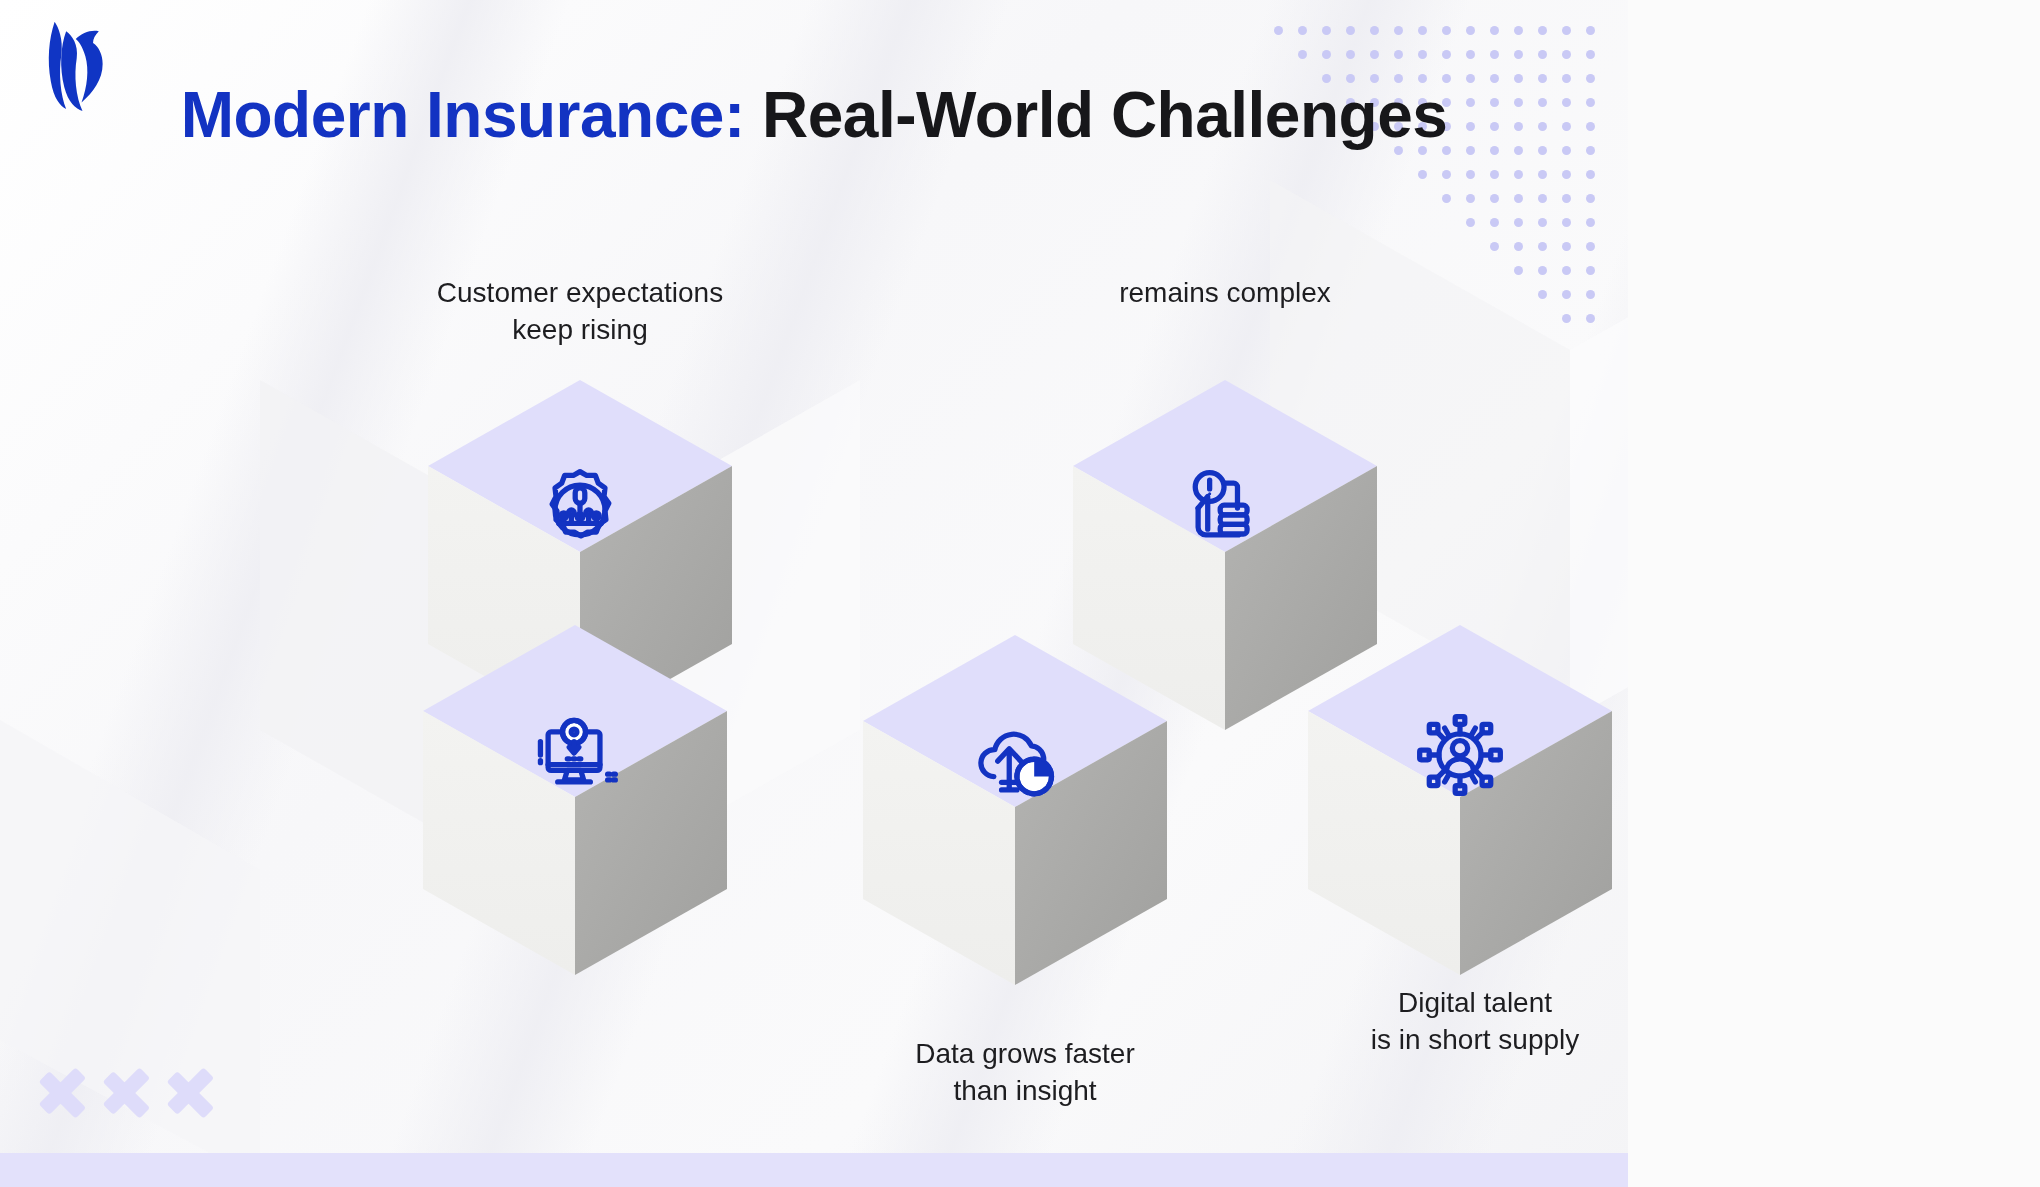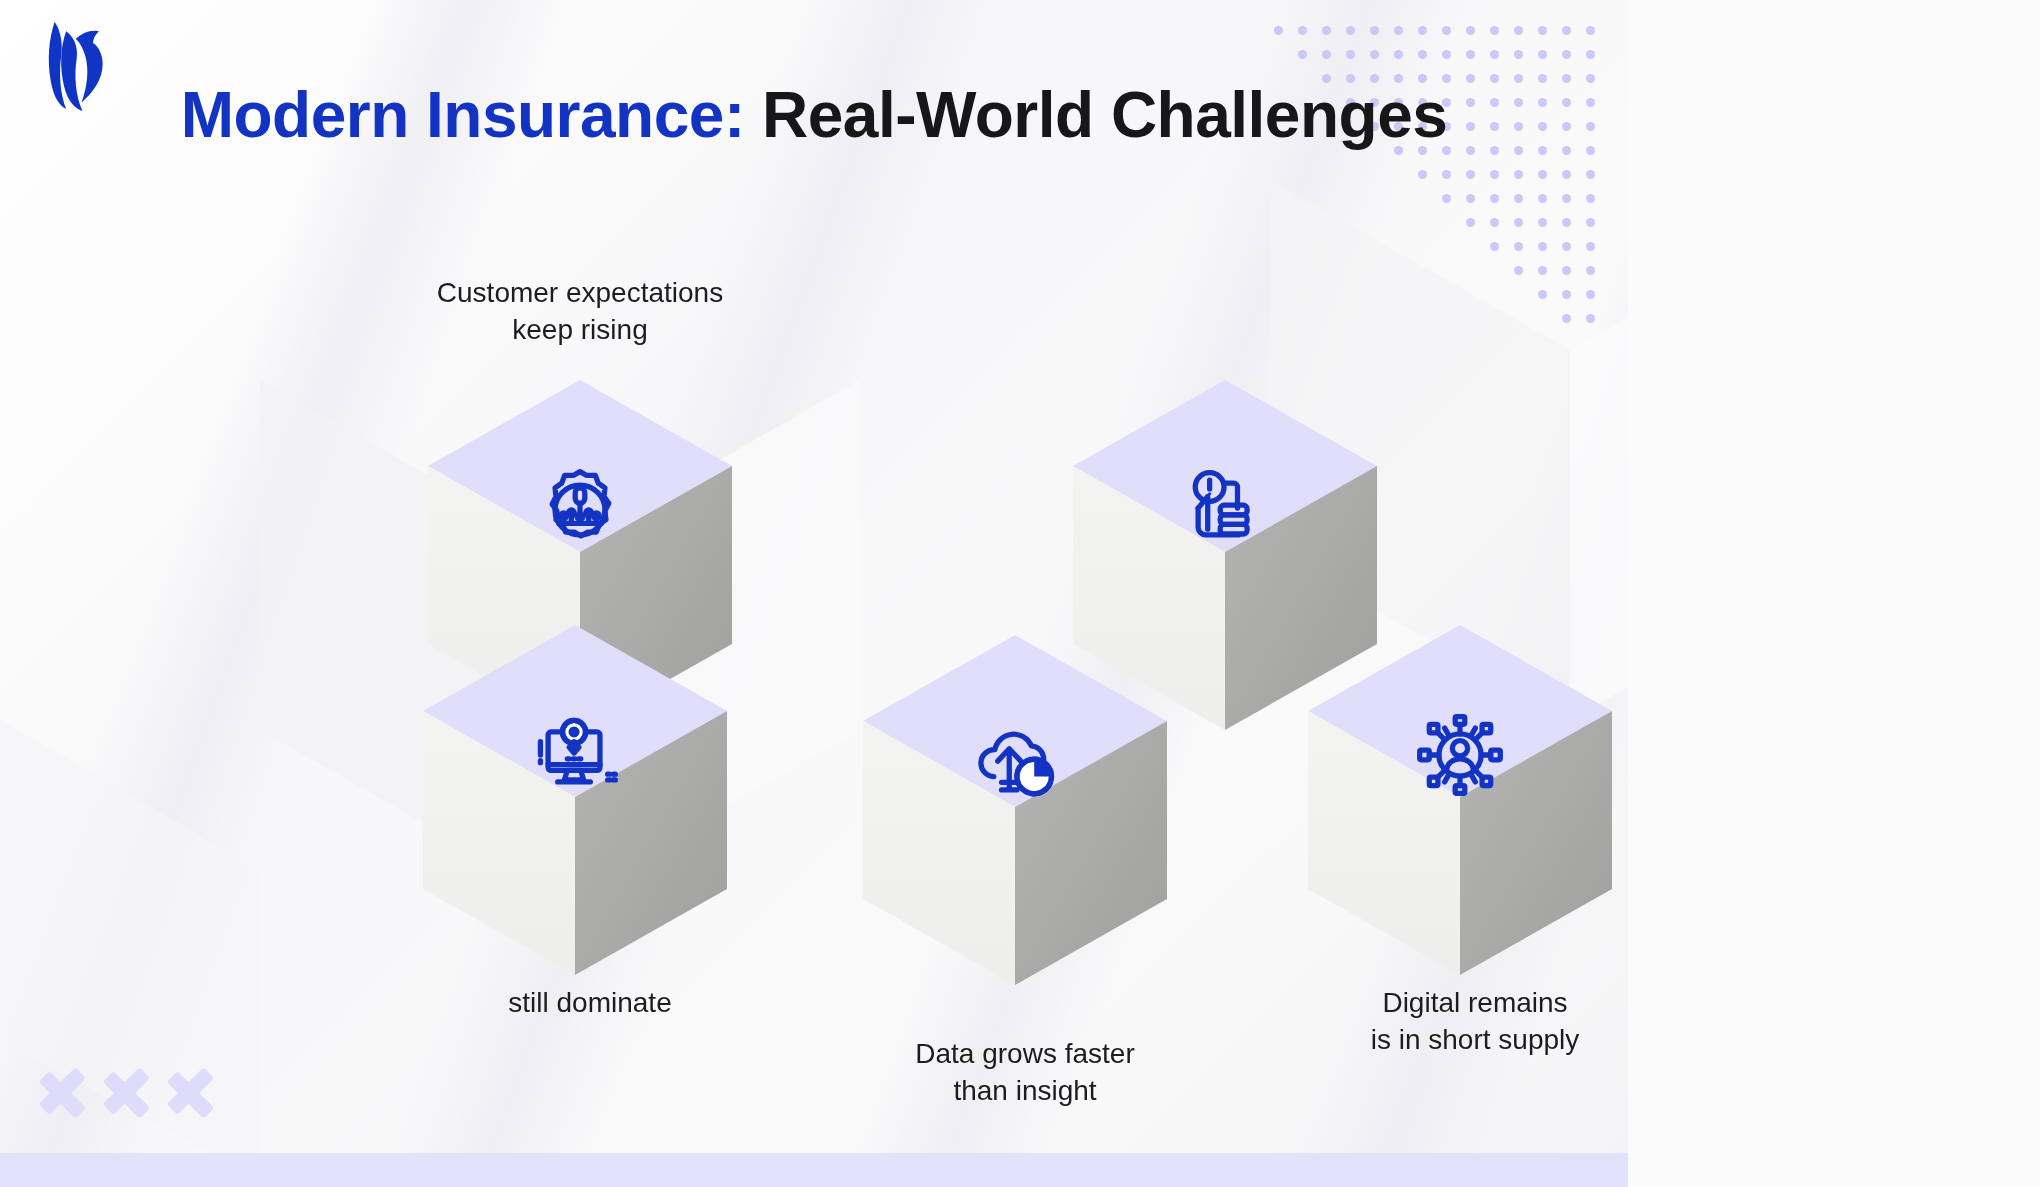--- a/index.html
+++ b/index.html
@@ -335,20 +335,21 @@
         <path d="M49 22 h10 a4 4 0 0 1 4 4 v22"></path>
         <path d="M22 48 l10 -12 v34"></path>
         <path d="M22 48 v20 a8 8 0 0 0 8 8 h34"></path>
         <rect x="45" y="45" width="28" height="10" rx="4"></rect>
         <rect x="45" y="55" width="28" height="10" rx="4"></rect>
         <rect x="45" y="65" width="28" height="10" rx="4"></rect>
       </svg>
     </span>
   </div>
   <div class="caption" style="left:1015px; top:275px;">
+    <div>remains complex</div>
   </div>
 
   <div class="cube" style="left:415px; top:615px;">
     <svg viewBox="0 0 320 420" preserveAspectRatio="none" aria-hidden="true">
       <defs>
         <linearGradient id="g3L" x1="0" y1="0" x2="0" y2="1">
           <stop offset="0%" stop-color="#f3f3f1"></stop>
             <stop offset="100%" stop-color="#eeeeec"></stop>
         </linearGradient>
         <linearGradient id="g3R" x1="0" y1="0" x2="1" y2="1">
@@ -376,21 +377,20 @@
         <line x1="14" y1="36" x2="14" y2="50"></line>
         <line x1="14" y1="56" x2="14" y2="58"></line>
         <line x1="84" y1="70" x2="86" y2="70"></line>
         <line x1="90" y1="70" x2="92" y2="70"></line>
         <line x1="84" y1="76" x2="86" y2="76"></line>
         <line x1="90" y1="76" x2="92" y2="76"></line>
       </svg>
     </span>
   </div>
   <div class="caption" style="left:380px; top:985px;">
-    <div>still dominate</div>
   </div>
 
   <div class="cube" style="left:855px; top:625px;">
     <svg viewBox="0 0 320 420" preserveAspectRatio="none" aria-hidden="true">
       <defs>
         <linearGradient id="g4L" x1="0" y1="0" x2="0" y2="1">
           <stop offset="0%" stop-color="#f3f3f1"></stop>
             <stop offset="100%" stop-color="#eeeeec"></stop>
         </linearGradient>
         <linearGradient id="g4R" x1="0" y1="0" x2="1" y2="1">
@@ -457,21 +457,21 @@
         <line x1="66" y1="66" x2="74" y2="74"></line>
           <rect x="73" y="73" width="9" height="9" rx="1.5"></rect>
         <line x1="38" y1="29" x2="34" y2="22"></line>
           <line x1="62" y1="29" x2="66" y2="22"></line>
         <line x1="38" y1="71" x2="34" y2="78"></line>
           <line x1="62" y1="71" x2="66" y2="78"></line>
       </svg>
     </span>
   </div>
   <div class="caption" style="left:1265px; top:985px;">
-    <div>Digital remains</div>
+    <div>Digital talent</div>
     <div>is in short supply</div>
   </div>
 
   <div class="chevrons">
     <span class="chev"></span>
     <span class="chev"></span>
     <span class="chev"></span>
   </div>
 
   <div class="bottombar"></div>

